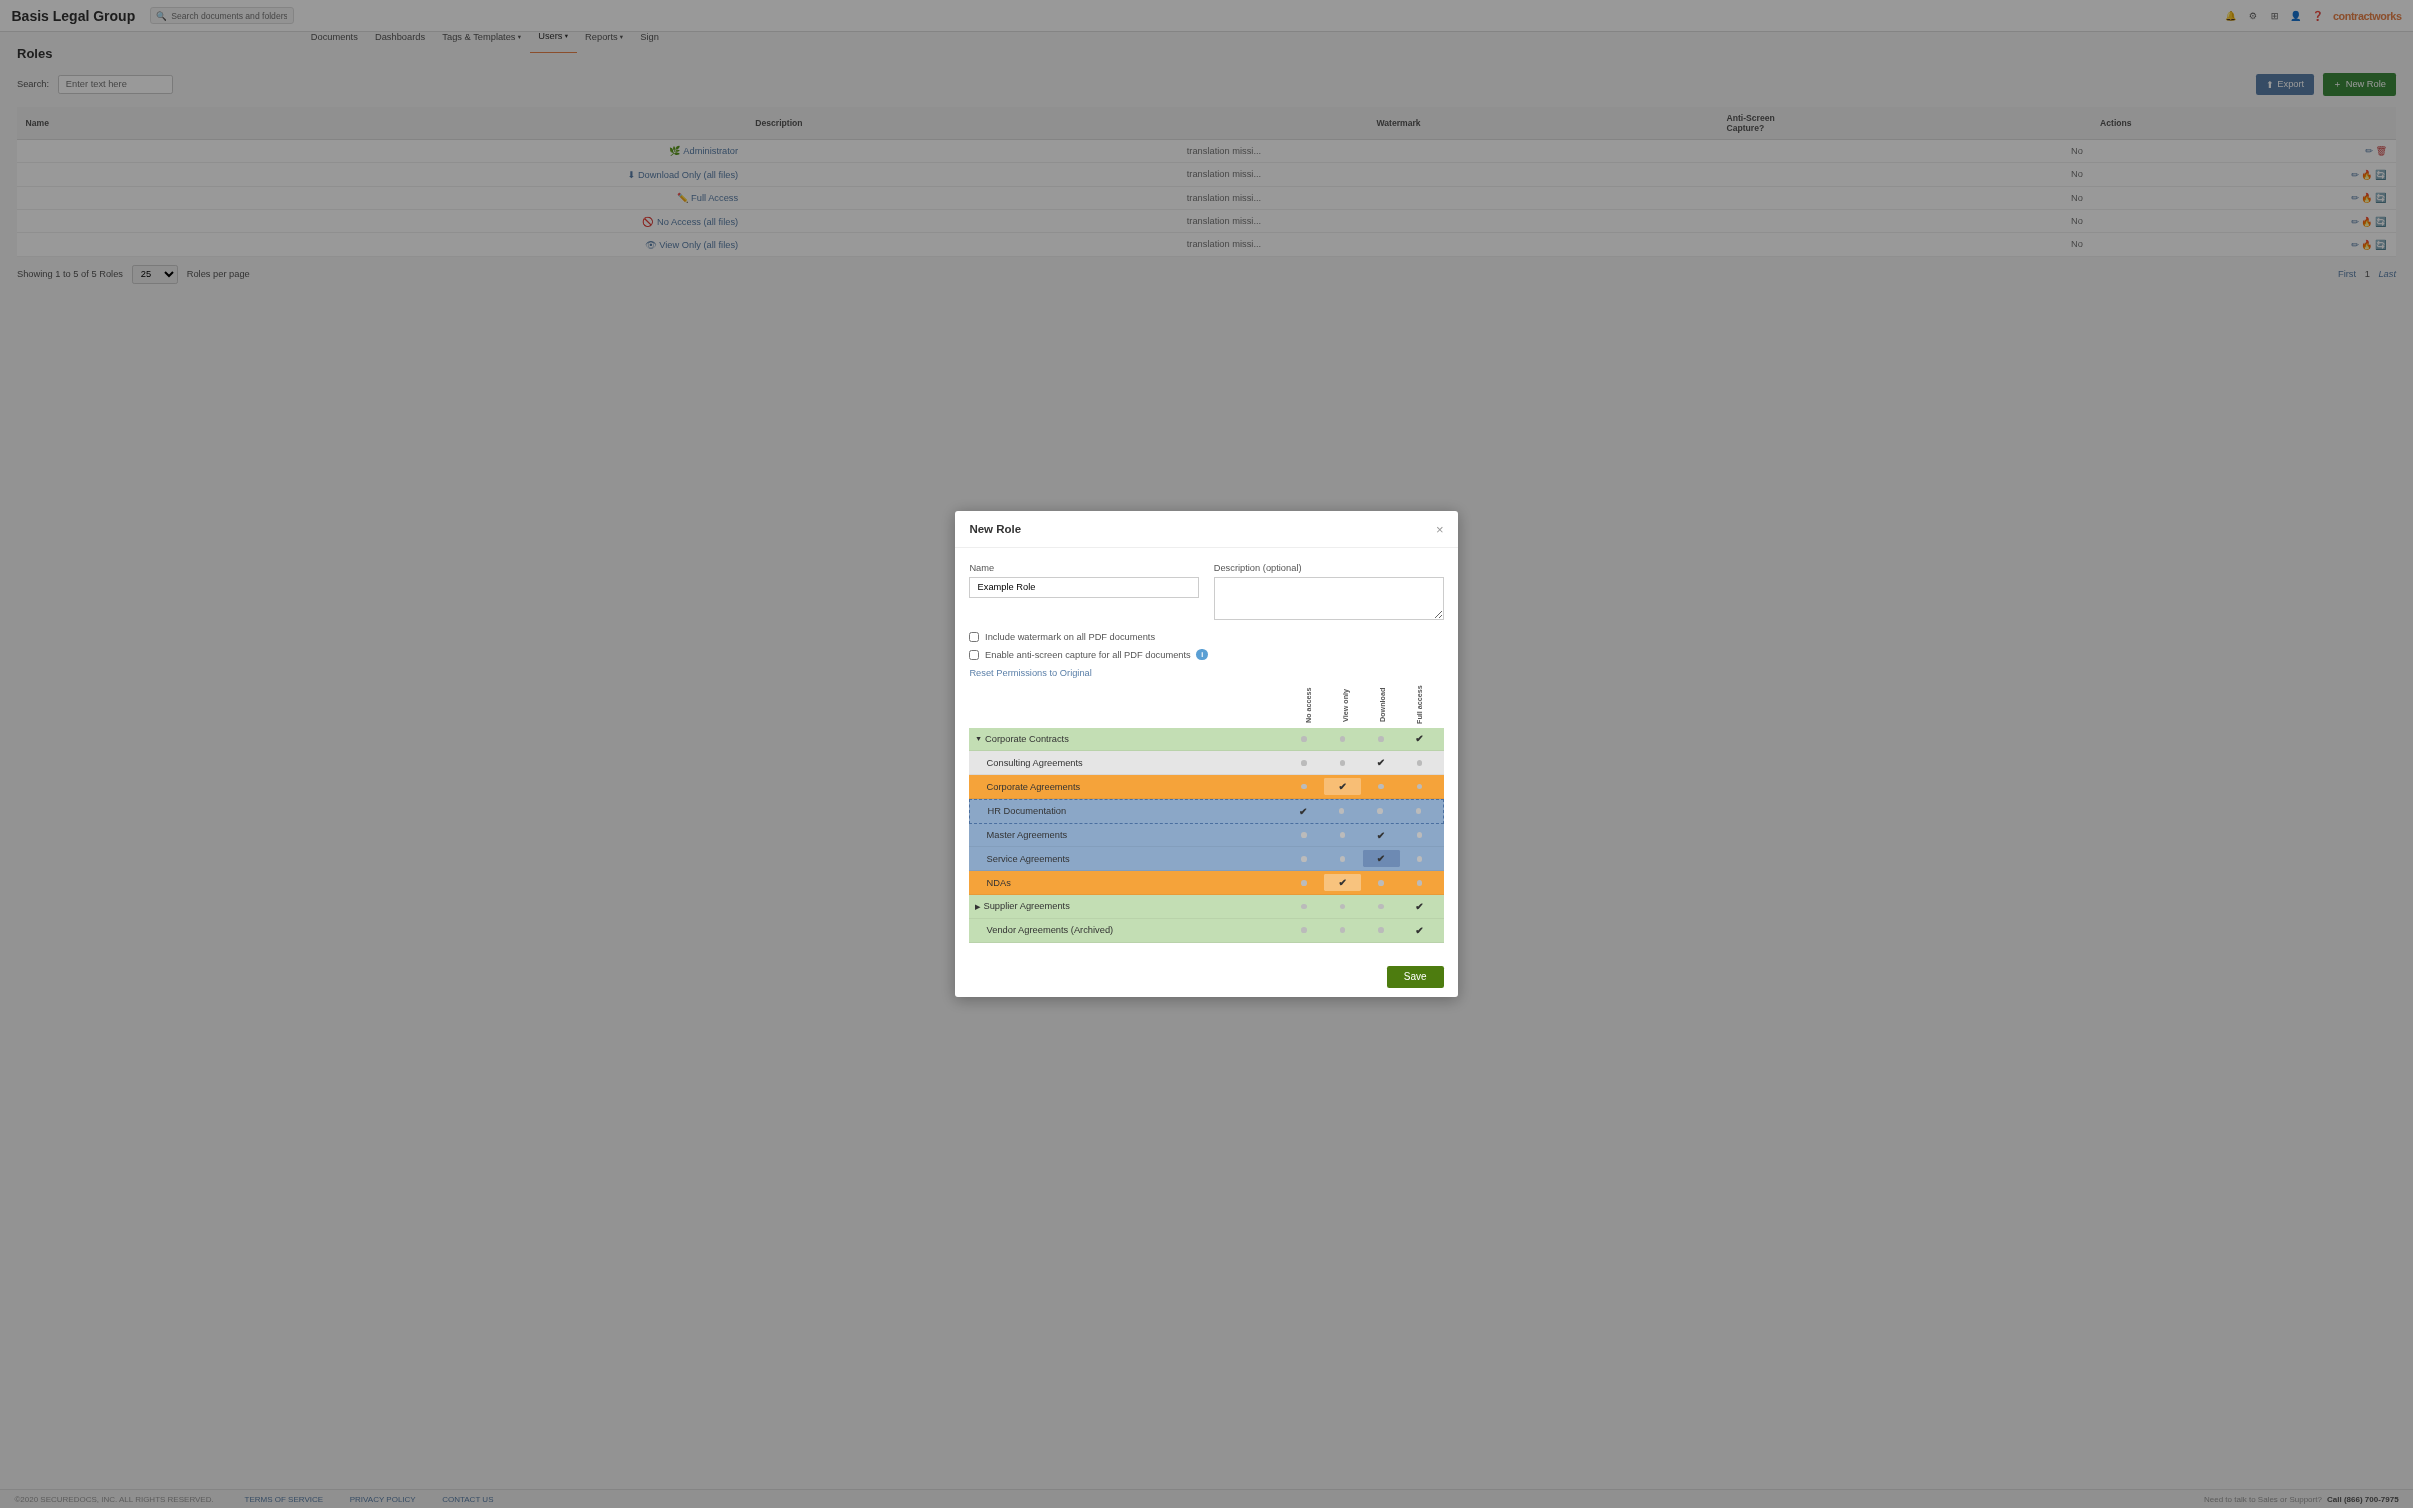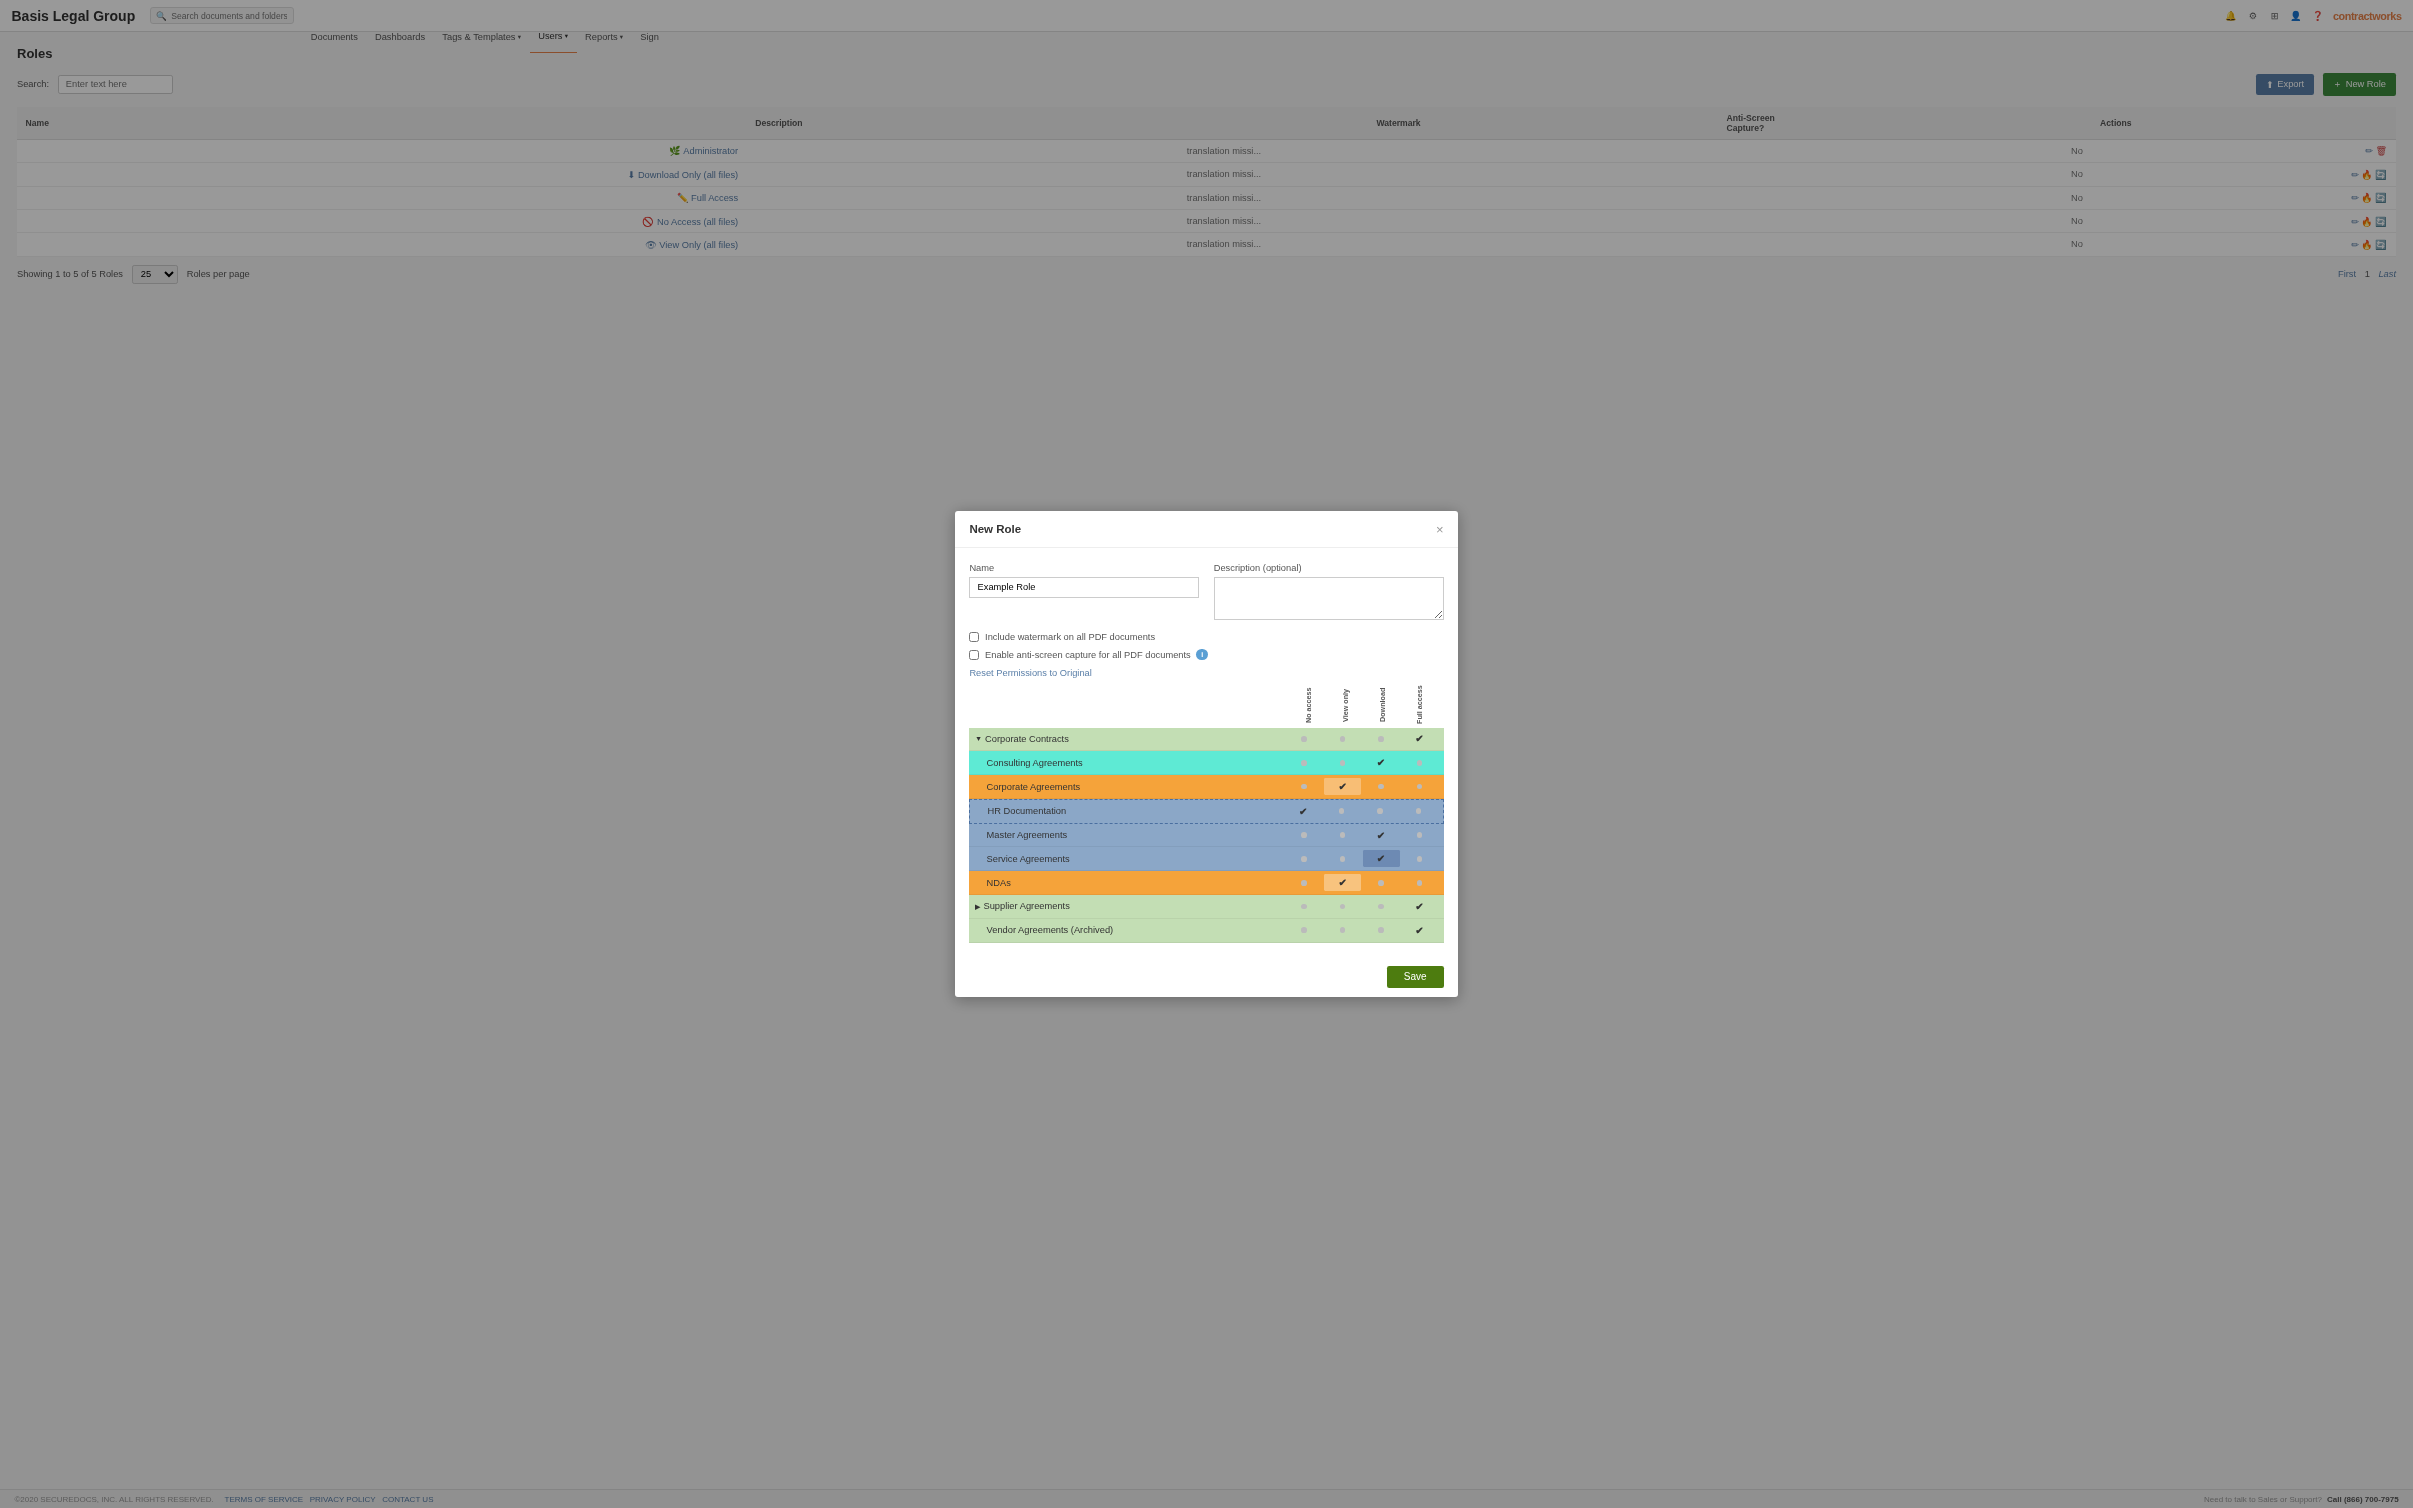--- a/index.html
+++ b/index.html
@@ -255,21 +255,21 @@
       border-radius: 50%;
       background: #bbb;
     }
     .perm-check {
       color: #333;
       font-size: 10px;
       font-weight: 700;
     }
 
     .perm-parent-row { background: #c3deb4; }
-    .perm-consulting { background: #5eead4; }
+    .perm-consulting { background: #e5e5e5; }
     .perm-corporate { background: #f5a33a; }
     .perm-hr { background: #8ba7c7; }
     .perm-master { background: #8ba7c7; }
     .perm-service { background: #8ba7c7; }
     .perm-ndas { background: #f5a33a; }
     .perm-supplier { background: #c3deb4; }
     .perm-vendor { background: #c3deb4; }
 
     .modal-footer {
       padding: 8.6px 14.4px;
@@ -293,21 +293,21 @@
       bottom: 0; left: 0; right: 0;
       background: #f0f0f0;
       border-top: 0.7px solid #ddd;
       padding: 4.3px 14.4px;
       font-size: 8px;
       color: #999;
       display: flex;
       align-items: center;
       justify-content: space-between;
     }
-    .footer-link { color: #5a7fa8; cursor: pointer; text-decoration: none; }
+    .footer-link { color: #5a7fa8; cursor: pointer; text-decoration: none; margin-left: 20px; }
   </style>
 </head>
 <body>
 
 <div class="top-nav">
   <span class="brand-name">Basis Legal Group</span>
   <div class="search-bar">
     <span style="color:#999;font-size:8.6px;">🔍</span>
     <input type="text" placeholder="Search documents and folders" style="">
   </div>

